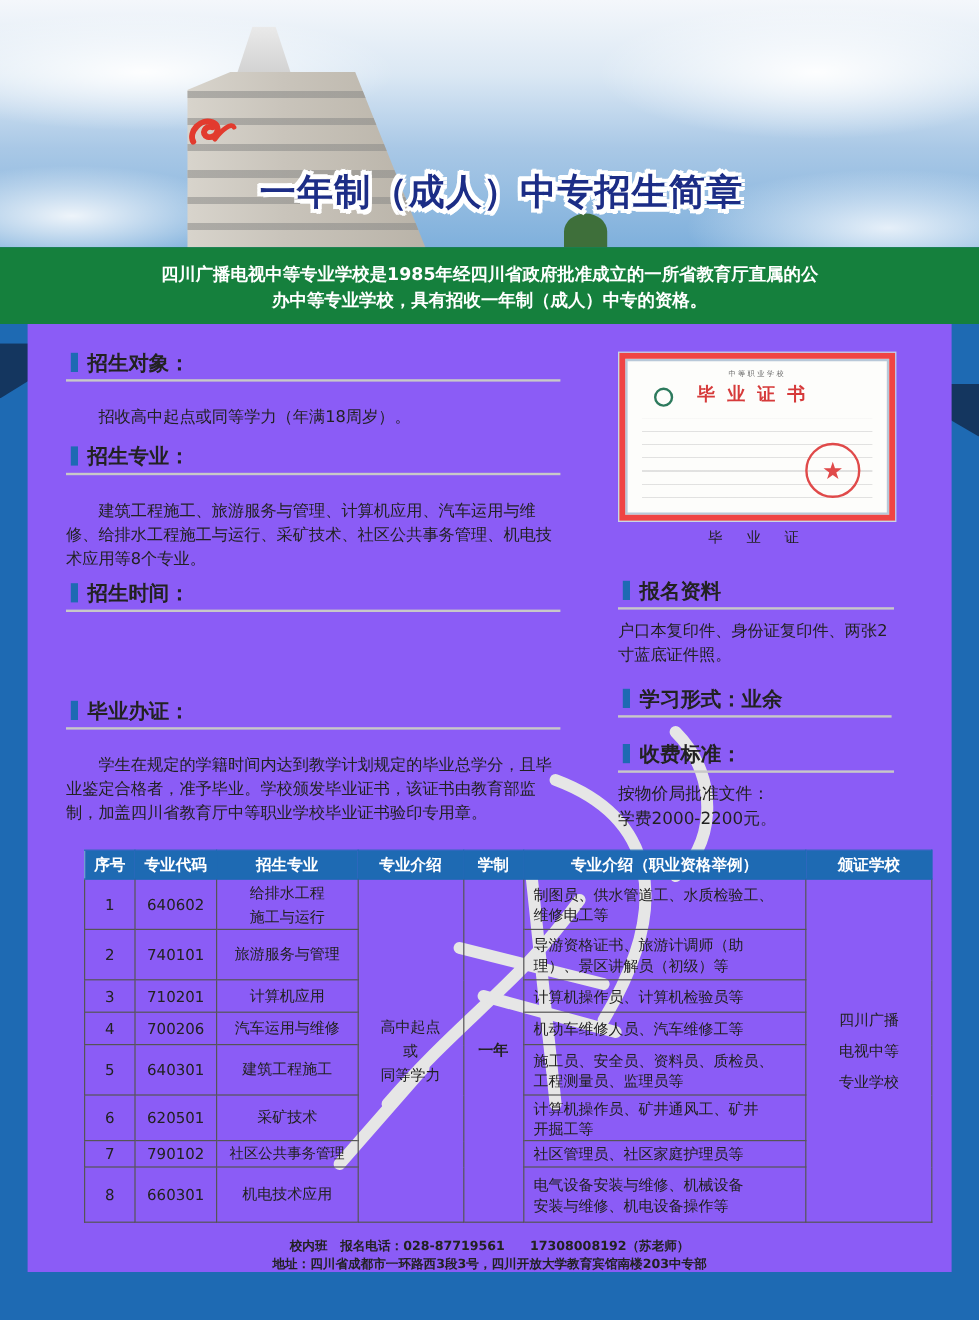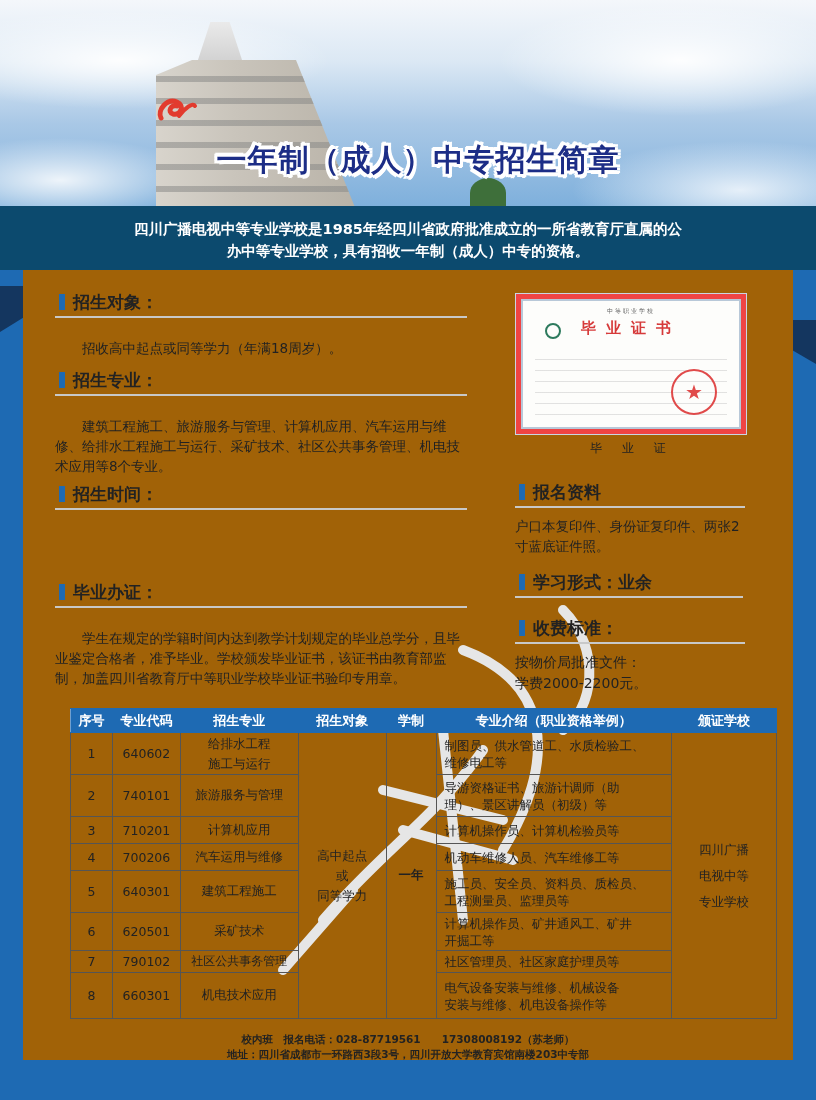--- a/index.html
+++ b/index.html
@@ -52,36 +52,36 @@
       0 -3px 0 #fff, 0 3px 0 #fff, -3px 0 0 #fff, 3px 0 0 #fff,
       -2px -4px 0 #fff, 2px 4px 0 #fff;
     letter-spacing: 1px;
   }
   .title-1 { top: 90px; font-size: 30px; padding-left: 50px; }
   .title-2 { top: 140px; font-size: 30px; padding-left: 20px; }
 
   
   .intro {
     position: absolute; left: 0; top: 206px; width: 816px; height: 64px;
-    background: #0c4a6e; color: #fff; text-align: center;
+    background: #15803d; color: #fff; text-align: center;
     font-weight: bold; font-size: 14.5px; line-height: 22px; padding-top: 12px;
   }
   .dark-stripe-l {
     position: absolute; left: 0; top: 286px; width: 30px; height: 46px;
     background: #14365f; clip-path: polygon(0 0, 100% 0, 100% 60%, 0 100%);
   }
   .dark-stripe-r {
     position: absolute; right: 0; top: 320px; width: 30px; height: 44px;
     background: #14365f; clip-path: polygon(0 0, 100% 0, 100% 100%, 0 60%);
   }
 
   
   .card {
     position: absolute; left: 23px; top: 270px; width: 770px; height: 790px;
-    background: #a16207;
+    background: #8b5cf6;
   }
   .watermark {
     position: absolute; left: 240px; top: 320px; width: 360px; height: 400px;
     pointer-events: none;
   }
   .section { position: absolute; }
   .sec-head {
     display: flex; align-items: center; height: 26px;
     font-weight: bold; font-size: 17px; color: #222;
     border-bottom: 2px solid #c8c8c8; padding-bottom: 4px;
@@ -239,21 +239,21 @@
         <col style="width:88px">
       <col style="width:50px">
         <col style="width:236px">
         <col style="width:105px">
     </colgroup>
     <thead>
       <tr>
         <th>序号</th>
         <th>专业代码</th>
         <th>招生专业</th>
-        <th>招生对象</th>
+        <th>专业介绍</th>
         <th>学制</th>
         <th>专业介绍（职业资格举例）</th>
         <th>颁证学校</th>
       </tr>
     </thead>
     <tbody>
       <tr style="height:42px">
         <td>1</td>
         <td>640602</td>
         <td class="multi">

